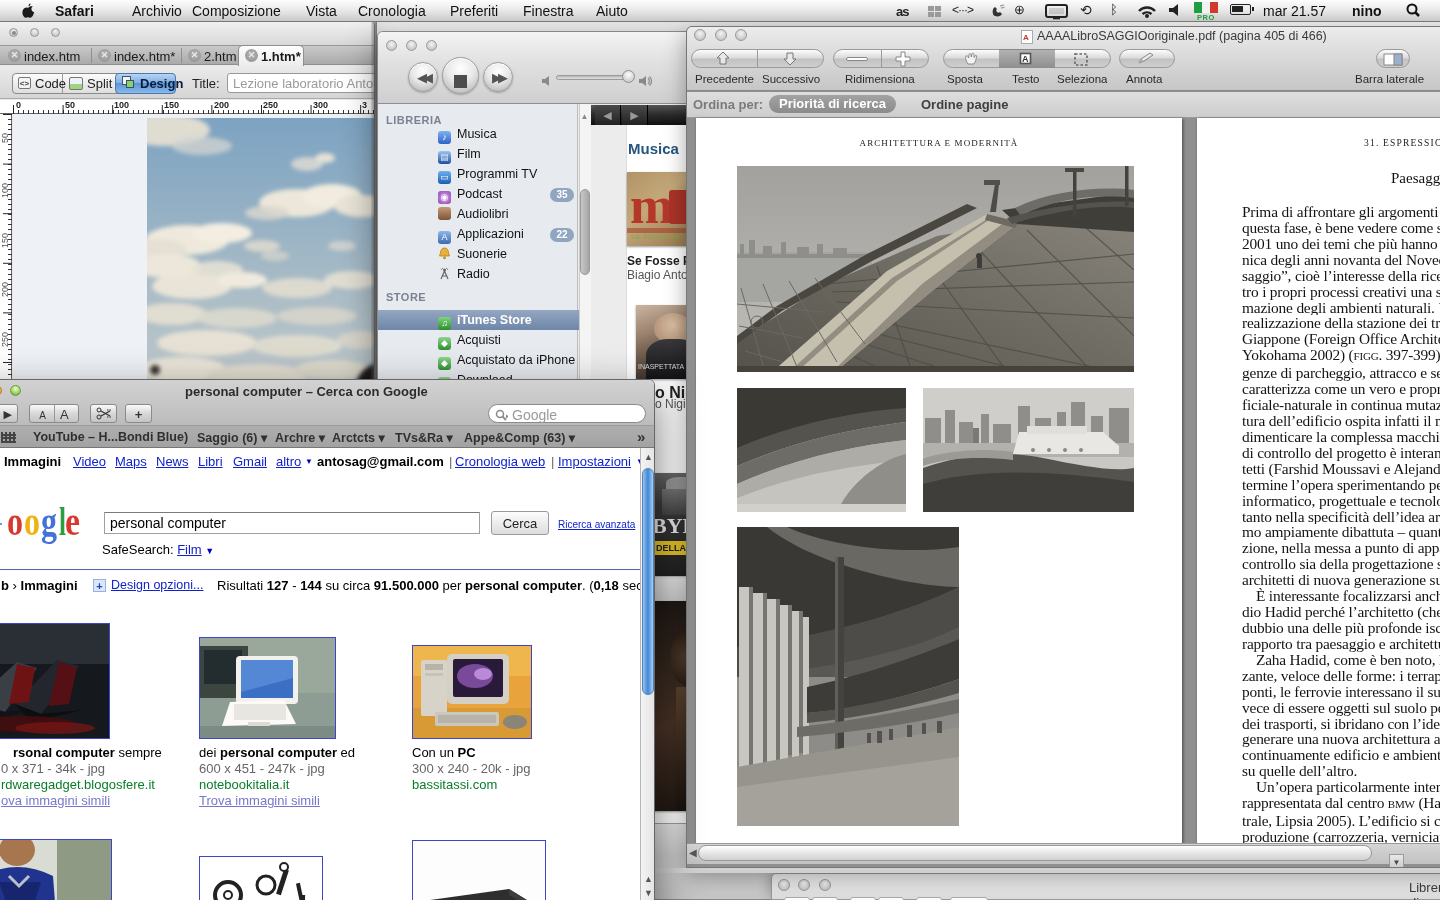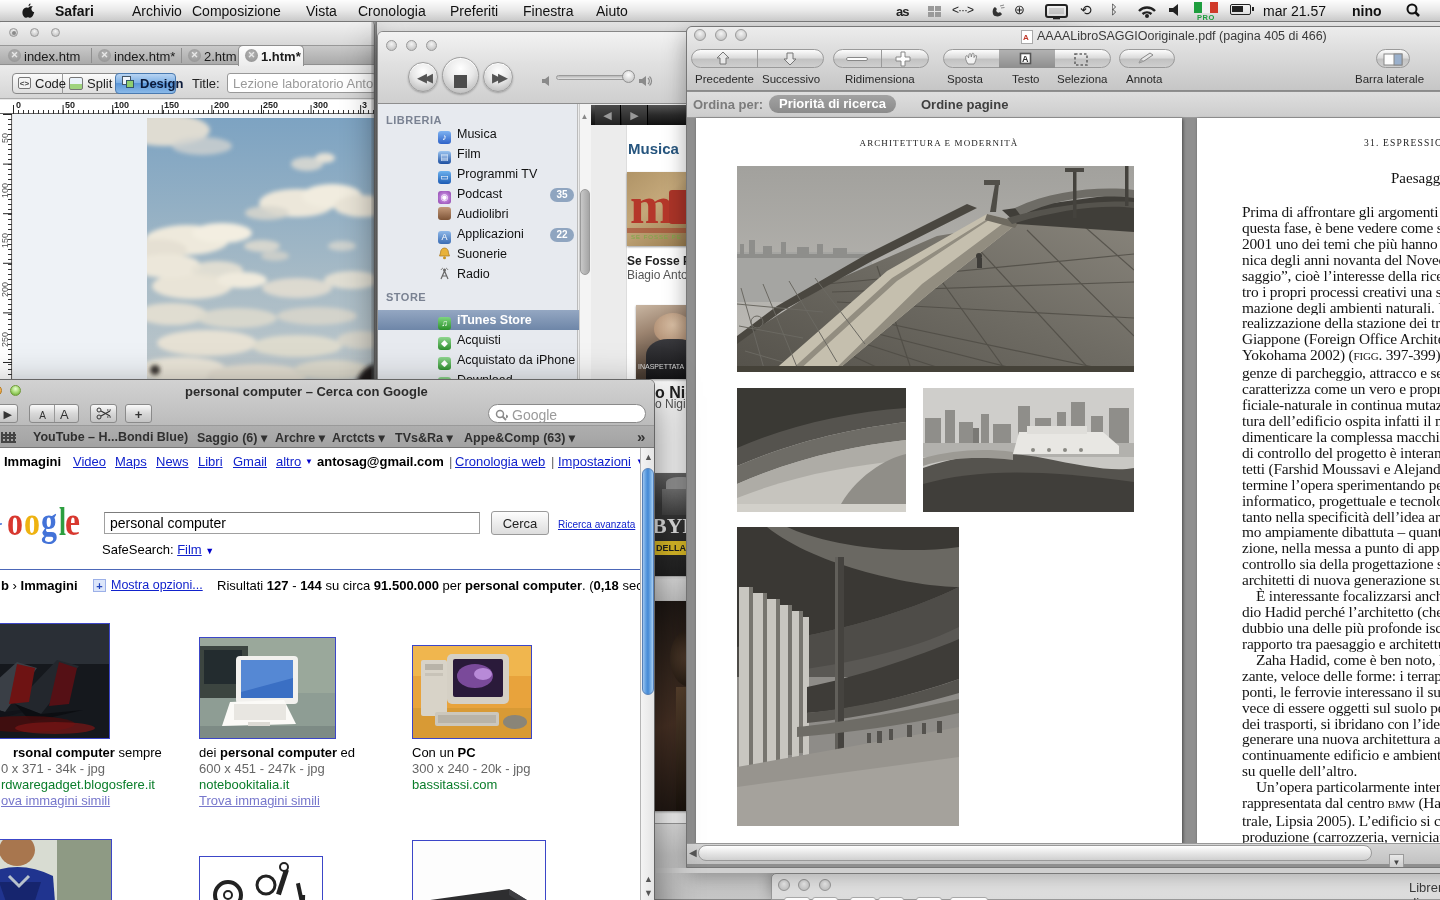--- a/index.html
+++ b/index.html
@@ -618,21 +618,21 @@
     <div class="abs" style="left:139px;top:64px;width:376px;height:22px;background:#fff;border:1px solid #a0a0a0;border-top-color:#7c7c7c;"></div>
     <div class="abs" style="left:145px;top:67px;font-size:14px;color:#000;">personal computer</div>
     <div class="abs" style="left:526px;top:63px;width:58px;height:24px;background:linear-gradient(#fdfdfd,#dddddd);border:1px solid #9a9a9a;border-radius:3px;text-align:center;line-height:24px;font-size:13px;color:#222;">Cerca</div>
     <a class="glk" style="left:593px;top:71px;font-size:10px;">Ricerca avanzata</a>
     <div class="abs" style="left:137px;top:94px;font-size:13px;color:#000;">SafeSearch: <a class="glk" style="position:static;">Film</a> <span style="font-size:9px;color:#00c;">▼</span></div>
 
     <div class="abs" style="left:0;top:121px;width:692px;height:1px;background:#4c67b8;"></div>
 
     <div class="abs" style="left:36px;top:130px;font-size:13px;color:#000;"><b>b</b> › <b>Immagini</b></div>
     <div class="abs" style="left:128px;top:131px;width:13px;height:13px;background:#dce6fa;border:1px solid #9cb0e8;color:#2244bb;font-size:11px;line-height:12px;text-align:center;font-weight:bold;">+</div>
-    <a class="glk" style="left:146px;top:130px;font-size:12.5px;">Mostra opzioni...</a>
+    <a class="glk" style="left:146px;top:130px;font-size:12.5px;">Design opzioni...</a>
     <div class="abs" style="left:252px;top:130px;font-size:13px;color:#000;">Risultati <b>127</b> - <b>144</b> su circa <b>91.500.000</b> per <b>personal computer</b>. (<b>0,18</b> sec</div>
 
     <div class="abs" style="left:0px;top:175px;width:145px;height:116px;border:1px solid #3c46c8;border-left:none;overflow:hidden;">
       <svg width="145" height="115" xmlns="http://www.w3.org/2000/svg">
         <rect width="145" height="115" fill="#15181d"></rect>
         <rect width="145" height="40" fill="#2a2f36"></rect>
         <polygon points="8,78 52,38 72,44 40,88" fill="#3a3f46"></polygon>
         <polygon points="8,78 40,88 72,84 30,96" fill="#111319"></polygon>
         <polygon points="50,80 92,36 114,42 76,90" fill="#23272d"></polygon>
         <polygon points="50,80 76,90 118,86 66,98" fill="#0c0e12"></polygon>

